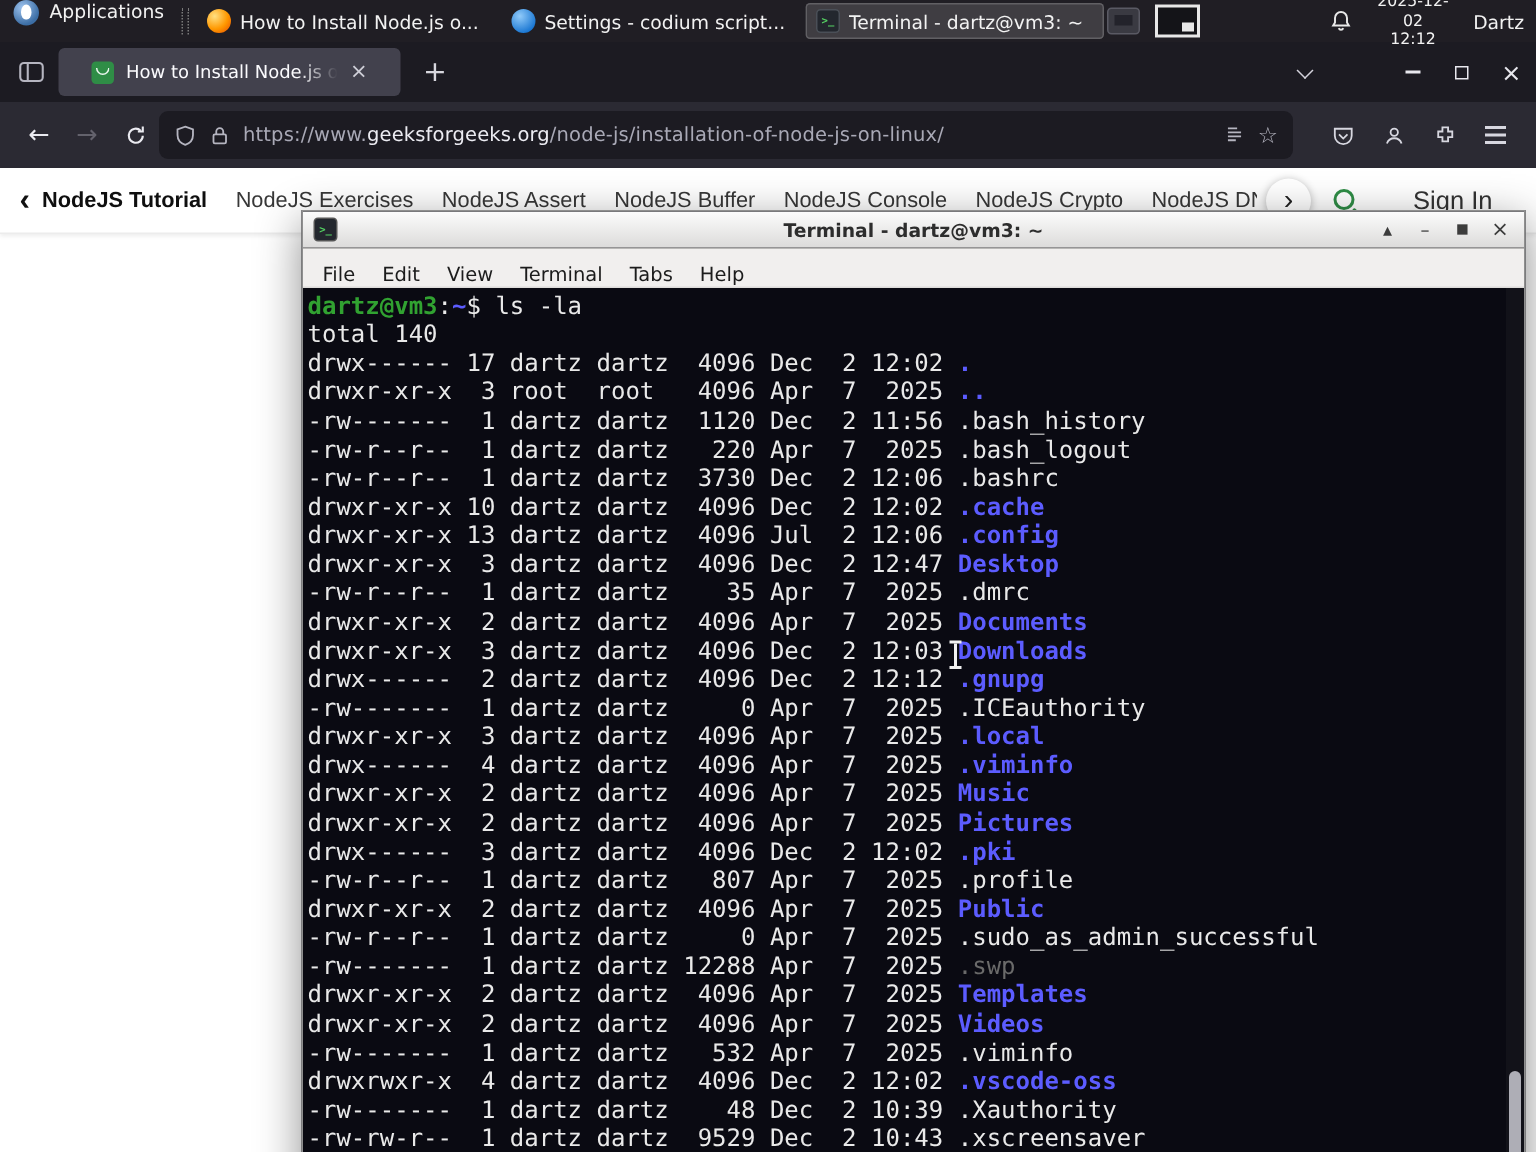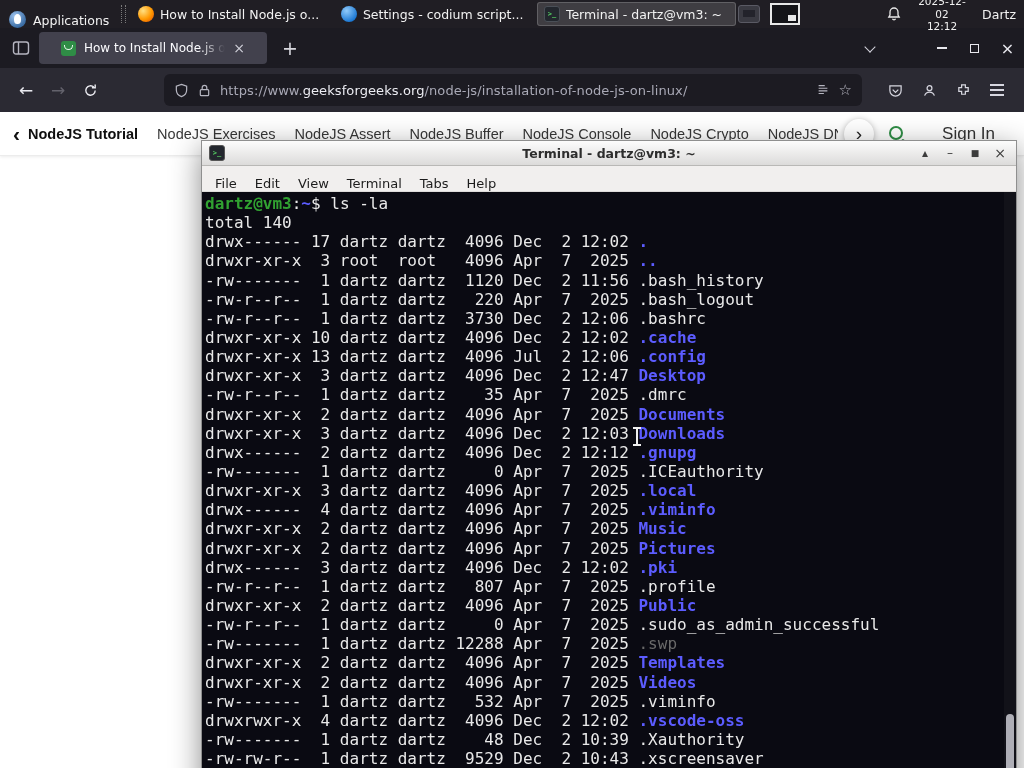--- a/index.html
+++ b/index.html
@@ -2,21 +2,21 @@
 <html><head>
 <meta charset="utf-8">
 <style>
   *{margin:0;padding:0;box-sizing:border-box}
   html,body{width:1024px;height:768px;overflow:hidden}
   body{font-family:"DejaVu Sans",sans-serif;background:#fff;position:relative}
   .screen{position:absolute;inset:0;width:1024px;height:768px;overflow:hidden}
 
   
   .top-panel{position:absolute;left:0;top:0;width:1024px;height:28px;background:#201e24;display:flex;align-items:center;color:#f2f2f2;z-index:30}
-  .apps-btn{display:flex;align-items:flex-end;gap:7px;padding:0 9px;height:100%}
+  .apps-btn{display:flex;align-items:flex-start;gap:7px;padding:0 9px;height:100%}
   .apps-icon{width:17px;height:17px;border-radius:50%;background:radial-gradient(circle at 35% 30%,#9ec3ee,#3c6ea5 70%);position:relative;flex:0 0 17px}
   .apps-icon::after{content:"";position:absolute;left:5px;top:3px;width:7px;height:10px;background:#fff;border-radius:50% 50% 45% 45%}
   .apps-label{font-size:12.5px}
   .panel-handle{width:5px;height:18px;border-left:1px dotted #7a7a7a;border-right:1px dotted #7a7a7a;margin:0 3px}
   .taskbar{display:flex;align-items:center;height:100%}
   .task-btn{width:199px;height:24px;margin:2px 2px;display:flex;align-items:center;gap:6px;padding:0 7px;border-radius:3px;overflow:hidden}
   .task-btn.active{background:rgba(255,255,255,.14);box-shadow:inset 0 0 0 1px rgba(255,255,255,.18)}
   .tlabel{font-size:12.5px;white-space:nowrap;overflow:hidden;flex:1}
   .ticon{width:16px;height:16px;flex:0 0 16px;border-radius:50%}
   .icon-firefox{background:radial-gradient(circle at 32% 30%,#ffe082,#ff9800 55%,#e65100 95%)}
@@ -46,21 +46,21 @@
   .tablist{margin-right:42px;display:flex;align-items:center;justify-content:center;width:26px;height:28px}
   .chev-down{width:8px;height:8px;border-right:1.6px solid #d3d3dc;border-bottom:1.6px solid #d3d3dc;transform:rotate(45deg);margin-top:-3px}
   .wc{width:33px;height:40px;display:flex;align-items:center;justify-content:center;color:#e8e8ee}
   .wc .bar{width:10px;height:1.6px;background:#e8e8ee}
   .wc .box{width:9px;height:9px;border:1.6px solid #e8e8ee}
   .wc.close{font-size:16px}
 
   .navbar{height:44px;background:#2b2a33;display:flex;align-items:center;padding:0 10px;flex:0 0 44px}
   .nav-btn{width:32px;height:32px;display:flex;align-items:center;justify-content:center;font-size:17px;color:#eaeaf0;border-radius:4px}
   .nav-btn.disabled{color:#63626c}
-  .urlbar{flex:1;height:32px;margin-left:58px;margin-right:16px;background:#1c1b22;border-radius:6px;display:flex;align-items:center;padding:0 10px;gap:9px}
+  .urlbar{flex:1;height:32px;margin-right:16px;background:#1c1b22;border-radius:6px;display:flex;align-items:center;padding:0 10px;gap:9px}
   .url-text{flex:1;font-size:13px;color:#a9a9b6;white-space:nowrap;overflow:hidden;letter-spacing:.1px}
   .url-text .dom{color:#ececf2}
   .star{color:#b5b5c0;font-size:15px;line-height:1}
   .nav-right{display:flex;align-items:center}
   .nav-ic{width:34px;height:34px;display:flex;align-items:center;justify-content:center}
   .hamburger{display:flex;flex-direction:column;gap:3.2px}
   .hamburger span{width:14px;height:1.7px;background:#d7d7e0}
 
   
   .gfgnav{height:44px;background:#fff;position:relative;display:flex;align-items:center;padding-left:13px;border-bottom:1px solid #ececec;box-shadow:0 1px 3px rgba(0,0,0,.08);font-family:"Liberation Sans",sans-serif;flex:0 0 44px}

